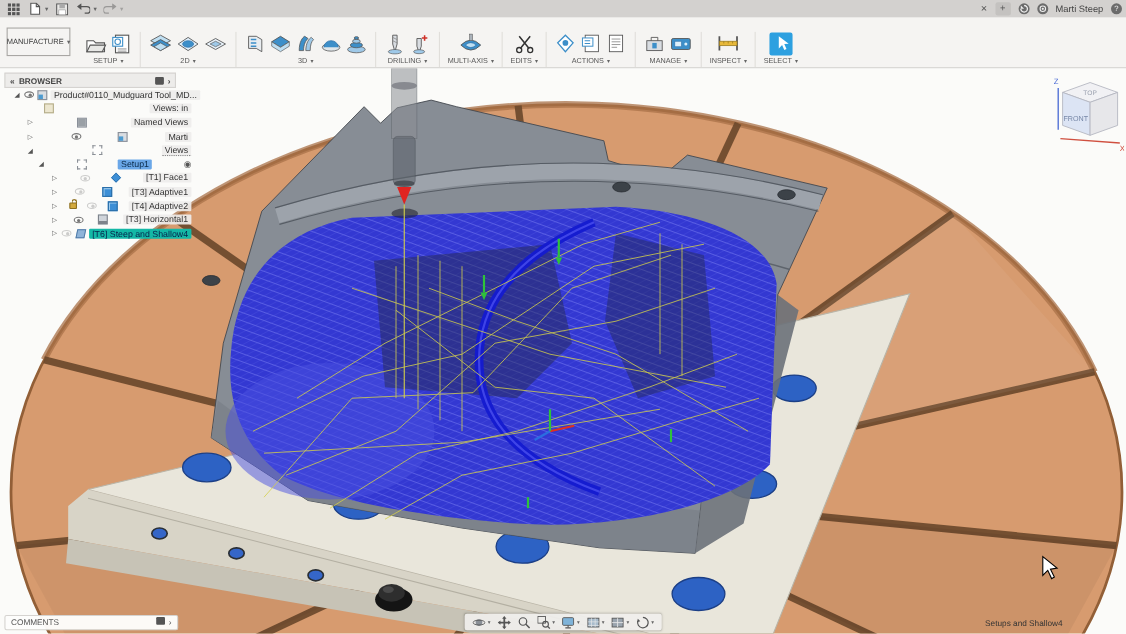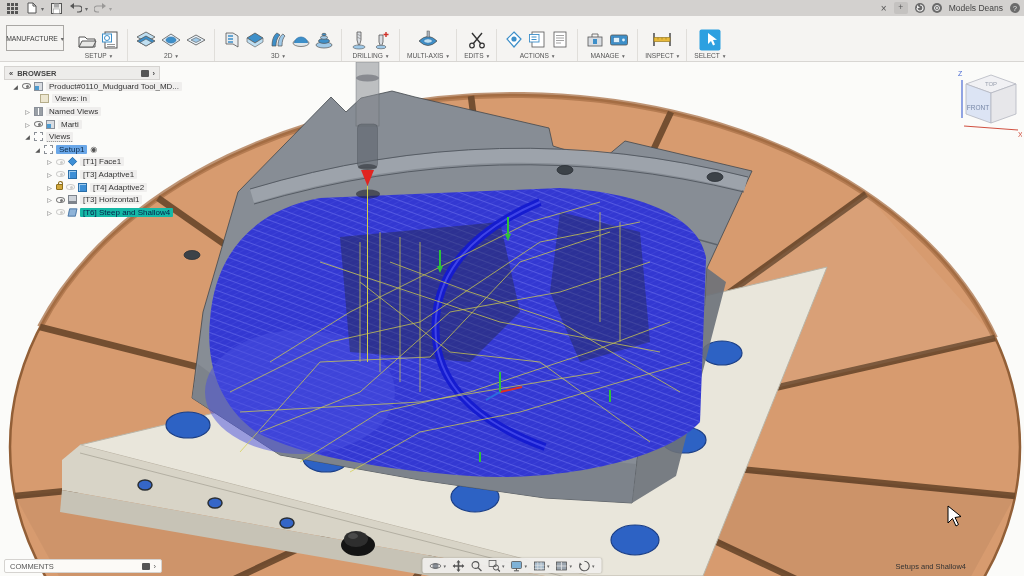--- a/index.html
+++ b/index.html
@@ -33,21 +33,21 @@
   .rgroup:first-child { border-left:none; }
   .gicons { display:flex; gap:3px; height:22px; align-items:center; }
   .glabel { font-size:6.6px; color:#555; margin-top:1px; white-space:nowrap; }
   .glabel .tbcaret { font-size:5.5px; }
   .gicons svg { display:block; }
   
   #browser { position:absolute; top:66px; left:4px; width:170px; z-index:30; font-size:8px; color:#333; }
   #browser-header { width:156px; height:14px; background:rgba(236,235,233,.97); border:1px solid #d5d3d0;
     display:flex; align-items:center; gap:4px; padding:0 4px; font-size:7.5px; font-weight:bold; color:#444; }
   #browser-header .spacer { flex:1; }
-  .brow { display:flex; align-items:center; height:12.6px; gap:3px; }
+  .brow { display:flex; align-items:center; height:12.6px; gap:3px;justify-content:space-between; }
   .tri { font-size:6px; color:#555; width:7px; text-align:center; flex:none; }
   .chip { background:rgba(238,237,235,.92); padding:0 3px; border-radius:1px; white-space:nowrap; }
   .chip.sel { background:#14b8a6; color:#06204a; }
   .chip.sel2 { background:#6aa7e8; color:#0a2a4a; }
   .chip.dashed { border-bottom:1px dotted #888; }
   .eye { width:9px; height:6px; border:1px solid #777; border-radius:50%; position:relative; flex:none; }
   .eye::after { content:""; position:absolute; left:2.5px; top:1px; width:3px; height:3px; border-radius:50%; background:#777; }
   .eye.dim { opacity:.35; }
   .ticon { width:9px; height:9px; flex:none; }
   .ic-doc { background:#d9dde2; border:1px solid #8a9099; position:relative; }
@@ -58,21 +58,21 @@
   .ic-diamond { background:#3d8fd6; transform:rotate(45deg) scale(.72); border:1px solid #2a6ea8; }
   .ic-bluesq { background:#3d8fd6; border:1px solid #2a6ea8; box-shadow:inset 1px 1px 0 #9ecbee; }
   .ic-monitor { background:#cfd4da; border:1px solid #7d838b; border-bottom:3px solid #7d838b; }
   .ic-steep { background:#8fb4d9; border:1px solid #4f7aa6; transform:skewX(-12deg) scale(.9); }
   .ic-lock { width:7px; height:6px; background:#d3a93c; border:1px solid #8d6f1e; border-radius:1px; position:relative; flex:none; }
   .ic-lock::before { content:""; position:absolute; left:1px; top:-4px; width:3px; height:3px;
     border:1px solid #8d6f1e; border-bottom:none; border-radius:3px 3px 0 0; }
   .target { font-size:8px; color:#555; }
   
   #comments-bar { position:absolute; left:4px; bottom:3px; width:158px; height:14px; background:rgba(253,253,252,.97);
-    border:1px solid #d5d3d0; border-radius:2px; display:flex; align-items:center; gap:4px; padding:1px 5px;
+    border:1px solid #d5d3d0; border-radius:2px; display:flex; gap:4px; padding:1px 5px;
     font-size:7.5px; color:#555; z-index:30; }
   #comments-bar .spacer { flex:1; }
   #navbar { position:absolute; left:50%; transform:translateX(-50%); bottom:3px; height:15px;
     background:rgba(240,239,237,.92); border-radius:2px; display:flex; align-items:center; gap:6px;
     padding:0 7px; z-index:30; box-shadow:0 0 2px rgba(0,0,0,.25); }
   .navit { display:flex; align-items:center; gap:1px; }
   .navit svg { display:block; }
   .navit .tbcaret { font-size:5px; }
   #status-label { position:absolute; right:58px; bottom:5px; font-size:7.5px; color:#333; z-index:30; }
   
@@ -307,21 +307,21 @@
           <path d="M4,1 a3,3 0 1 1 -3,3" fill="none" stroke="#eee" stroke-width="1.2"></path>
           <path d="M1,1 L1,4 L4,4 Z" fill="#eee"></path>
         </svg>
       </span>
     <span class="circ-ic">
         <svg width="8" height="8">
           <circle cx="4" cy="4" r="2.5" fill="none" stroke="#eee"></circle>
           <circle cx="4" cy="4" r="1" fill="#eee"></circle>
         </svg>
       </span>
-    <span>Models Deans</span>
+    <span>Marti Steep</span>
     <span class="circ-ic">?</span>
   </div>
 </div>
 
 <div id="ribbon">
   <div id="wsbtn">
     <span>MANUFACTURE</span>
     <span class="tbcaret">▾</span>
   </div>
 

